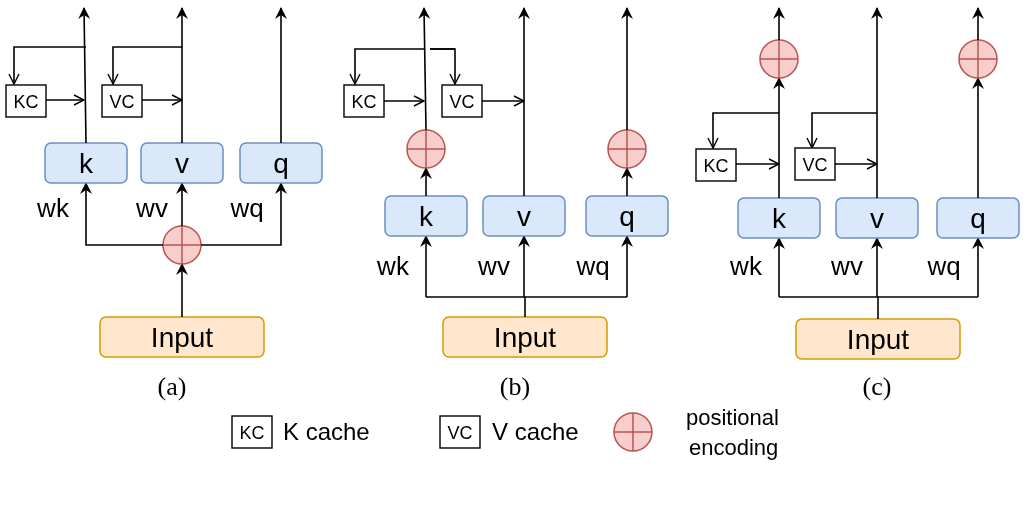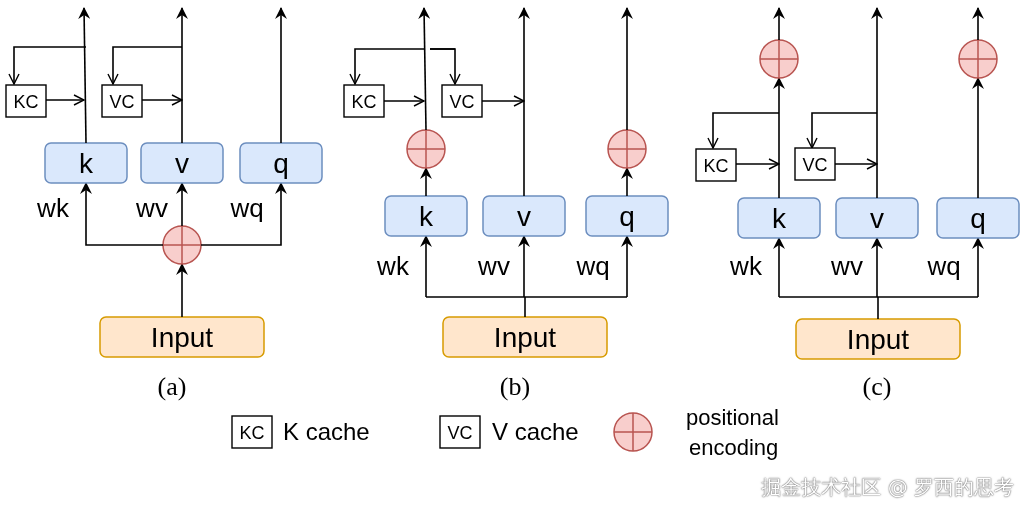--- a/index.html
+++ b/index.html
@@ -200,14 +200,13 @@
           <line x1="633" y1="413" x2="633" y2="451" stroke="#b85450" stroke-width="1.5"></line>
         </g>
         <text x="686" y="425" font-size="22" font-family="&quot;Liberation Sans&quot;, sans-serif" text-anchor="start" fill="#000">positional</text>
         <text x="689" y="455" font-size="22" font-family="&quot;Liberation Sans&quot;, sans-serif" text-anchor="start" fill="#000">encoding</text>
       </g>
     </g>
 </svg>
 
 <div class="caption-bar">
   <div class="caption">图片来源：论文 Cost-efficient large language model serving for multi-turn conversations with cachedattention</div>
-  <div class="watermark">掘金技术社区 @ 罗西的思考</div>
 </div>
 
 </body></html>

